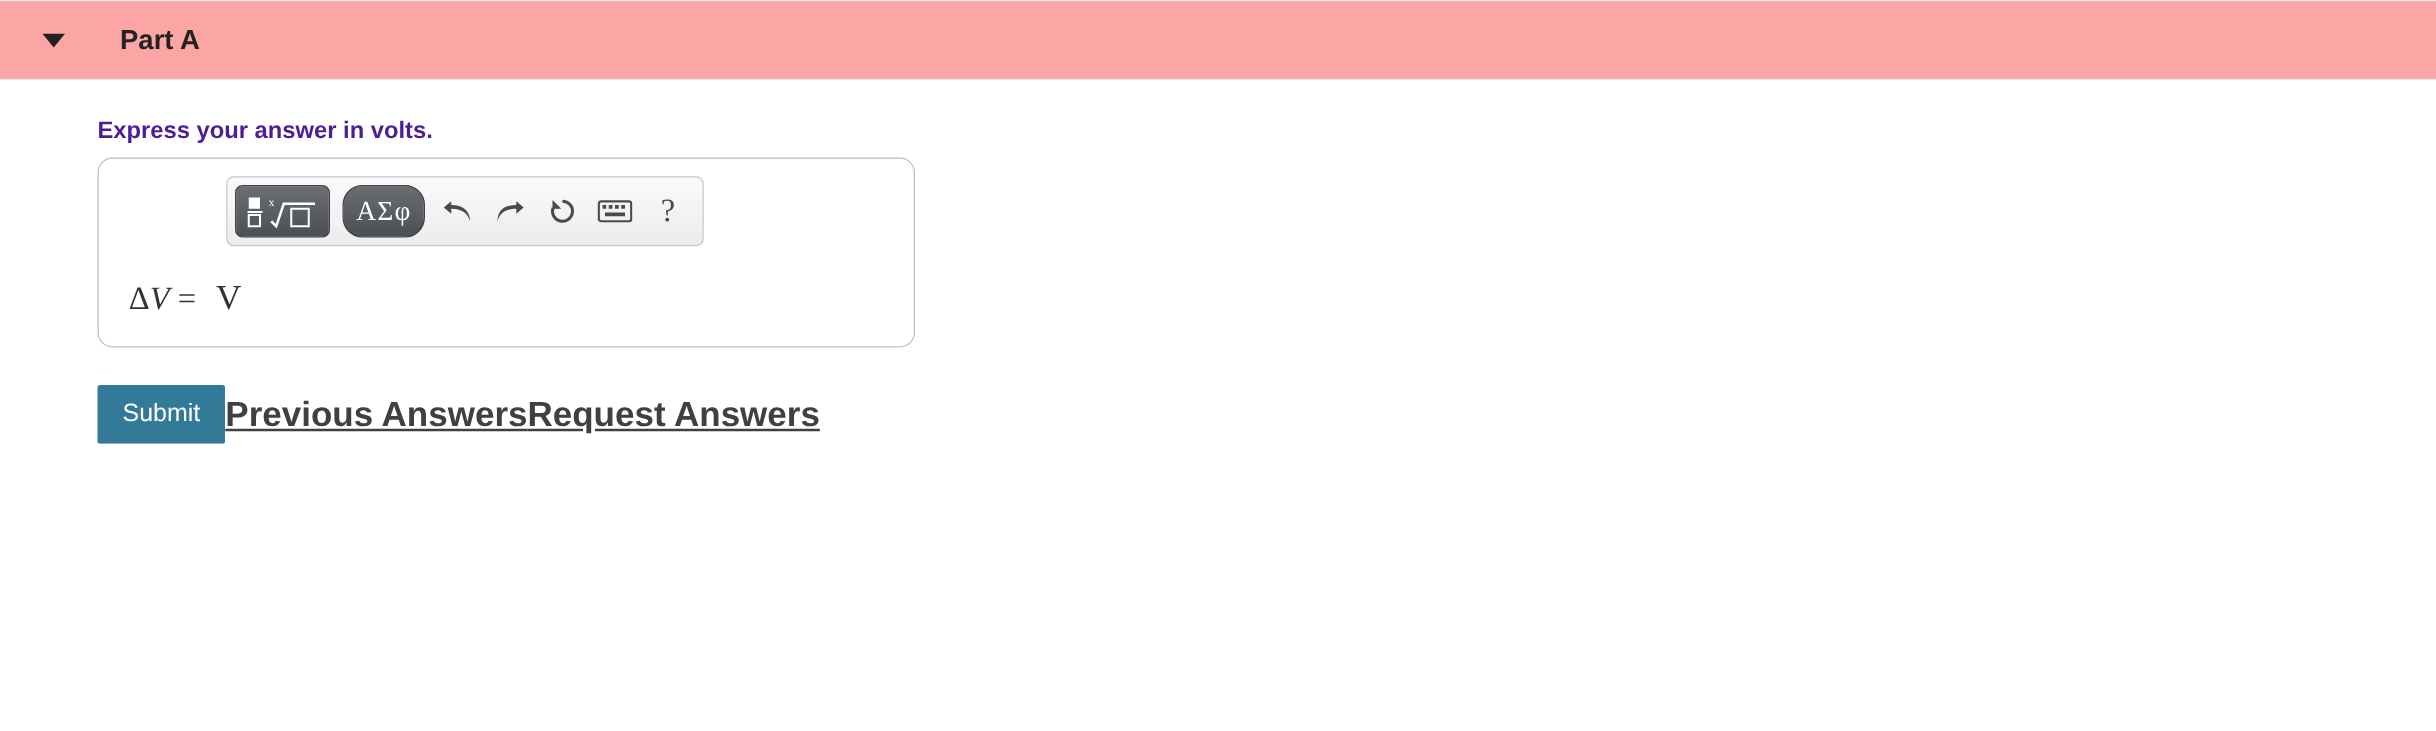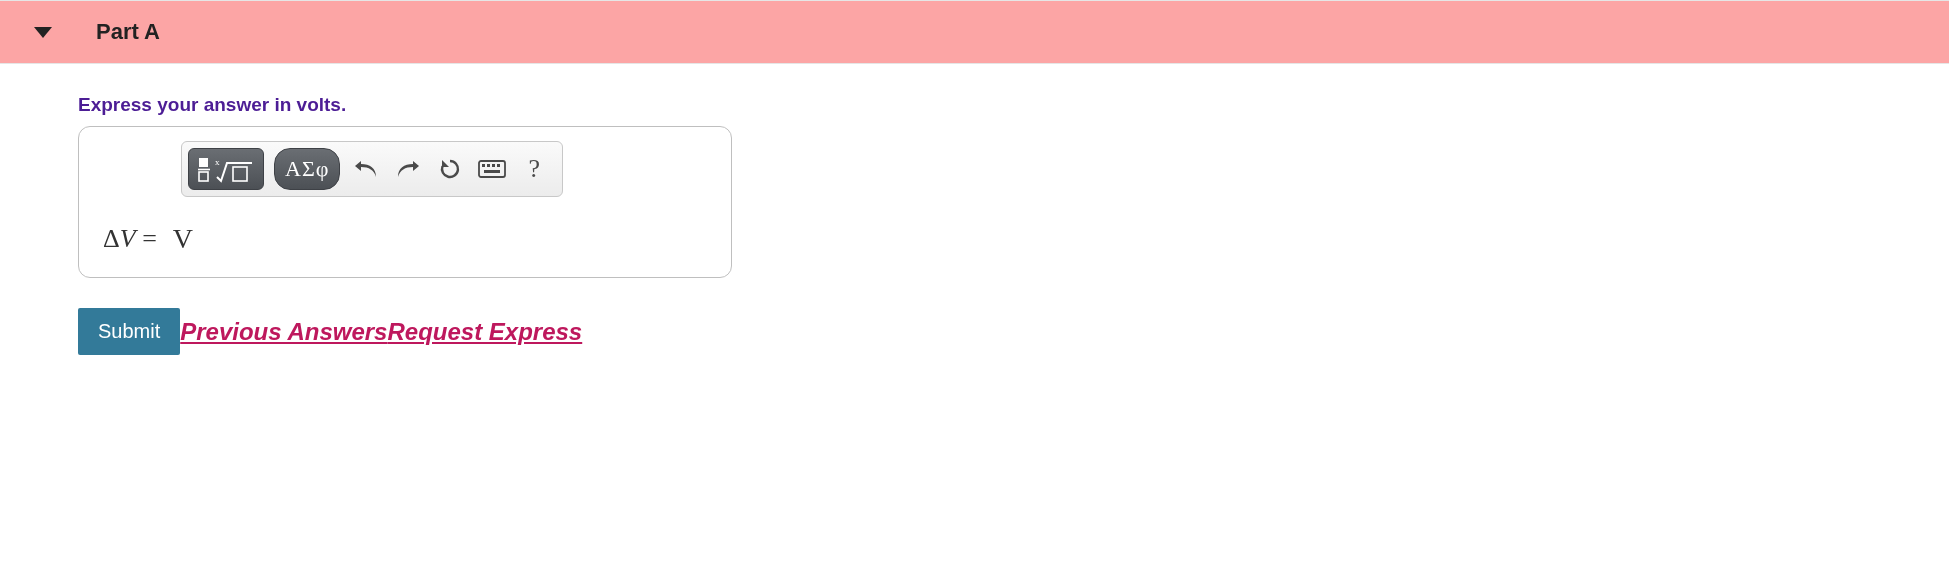--- a/index.html
+++ b/index.html
@@ -119,26 +119,25 @@
   .submit-btn {
     background: #337a99;
     color: #fff;
     border: none;
     font-size: 20px;
     padding: 12px 20px;
     border-radius: 2px;
     cursor: pointer;
   }
   .link {
-    color: #be185d;
+    color: #404040;
     font-weight: 700;
     text-decoration: underline;
-    font-size: 24px;
+    font-size: 28px;
     cursor: pointer;
-    font-style: italic;
   }
   sup { font-size: 0.7em; vertical-align: super; }
   .sup-plus { font-size: 0.75em; position: relative; top: -0.55em; }
   svg { display: block; }
 </style>
 </head>
 <body>
 
 <div class="part-header">
   <span class="collapse-caret"></span>
@@ -194,16 +193,16 @@
 
     <div class="answer-row">
       <span class="dv-label">Δ<span style="font-style:italic;">V</span> = </span>
       <span class="unit">V</span>
     </div>
   </div>
 
   <div class="actions">
     <button class="submit-btn">Submit</button>
     <span class="link">Previous Answers</span>
-    <span class="link">Request Express</span>
+    <span class="link">Request Answers</span>
   </div>
 
 </div>
 
 </body></html>

